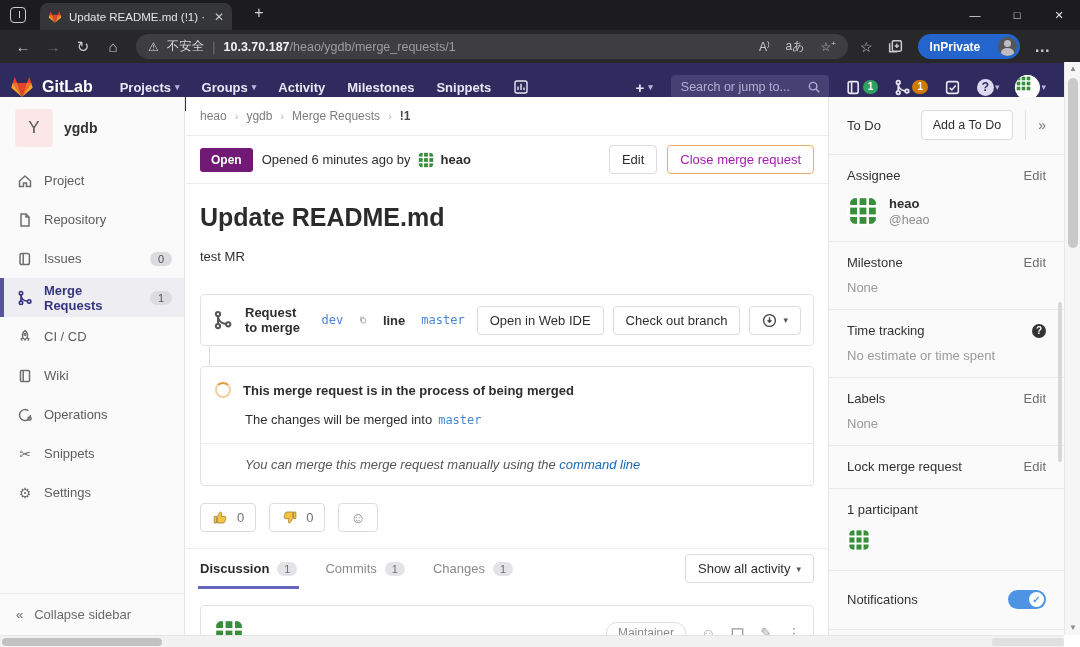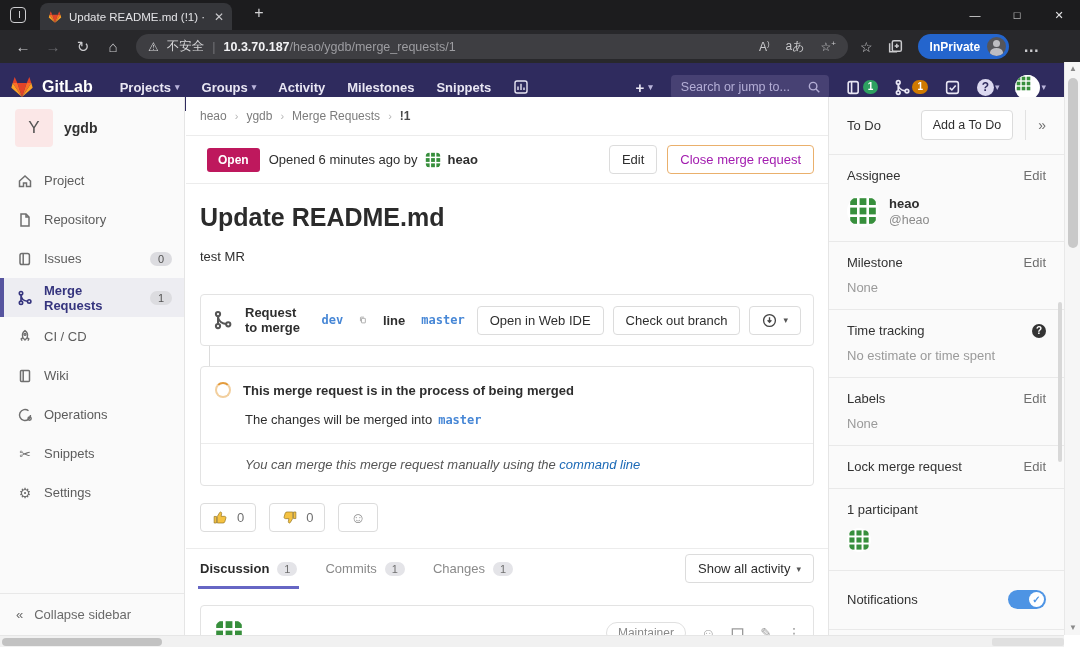--- a/index.html
+++ b/index.html
@@ -23,21 +23,21 @@
   .tbico.dis { color:#69696d; }
   .omni { height:25px; background:#3e3e42; border-radius:13px; display:flex; align-items:center; padding:0 12px; gap:8px; margin-left:8px; width:712px; color:#d6d6d8; font-size:12.5px; }
   .warnico { font-size:12px; color:#d6d6d8; }
   .sec-warn { color:#d6d6d8; }
   .omni-sep { color:#737378; }
   .url-host { color:#f2f2f4; font-weight:700; }
   .url-path { color:#9d9da1; }
   .omni-right { margin-left:auto; display:flex; gap:16px; color:#c9c9cc; font-size:12px; align-items:center; }
   .mini-sup { font-size:8px; vertical-align:super; }
   .tb-right { display:flex; align-items:center; gap:14px; margin-left:12px; color:#cbcbce; }
-  .inprivate { background:#2465cd; border-radius:13px; height:25px; display:flex; align-items:center; gap:7px; padding:0 3px 0 12px; color:#fff; font-size:12px; font-weight:700; }
+  .inprivate { background:#2465cd; border-radius:13px; height:25px; display:flex; align-items:center; gap:18px; padding:0 3px 0 12px; color:#fff; font-size:12px; font-weight:700; }
   .ip-avatar { width:19px; height:19px; border-radius:50%; background:#55555a; position:relative; overflow:hidden; }
   .ip-avatar::before { content:""; position:absolute; left:6px; top:3px; width:7px; height:7px; border-radius:50%; background:#bdbdc2; }
   .ip-avatar::after { content:""; position:absolute; left:3px; top:11px; width:13px; height:9px; border-radius:50%; background:#bdbdc2; }
 
   
   .glnav { position:absolute; left:0; top:63px; width:1064px; height:48px; background:#2f2b5e; display:flex; align-items:center; padding:0 10px; }
   .brand { display:flex; align-items:center; gap:8px; margin-right:16px; }
   .brand-name { color:#fff; font-size:16px; font-weight:700; }
   .gl-link { color:#e8e6f3; font-size:13px; font-weight:700; padding:0 11px; white-space:nowrap; display:flex; align-items:center; gap:4px; }
   .gl-caret { color:#b9b4da; font-size:9px; }
@@ -69,32 +69,32 @@
   .litem.active svg { color:#35347e; }
   .lbadge { margin-left:auto; background:#dcdce0; color:#525252; font-size:11px; border-radius:9px; padding:1px 8px; font-weight:400; }
   .collapse { position:absolute; bottom:0; left:0; width:100%; border-top:1px solid #e8e8e8; padding:13px 16px; color:#6a6a6a; font-size:13px; display:flex; gap:11px; align-items:center; background:#fafafa; }
 
   
   .main { position:absolute; left:186px; top:97px; width:642px; height:538px; background:#fff; overflow:hidden; }
   .bc { display:flex; align-items:center; gap:8px; padding:12px 14px; font-size:12px; color:#7c7c7c; border-bottom:1px solid #ececec; }
   .bc .sep { color:#b5b5b5; font-size:11px; }
   .bc .last { color:#4a4a4a; font-weight:700; }
   .statusrow { display:flex; align-items:center; gap:9px; padding:9px 14px; border-bottom:1px solid #ececec; }
-  .openpill { background:#be185d; color:#fff; font-size:12px; font-weight:700; padding:5px 11px; border-radius:3px;margin-left:7px; }
+  .openpill { background:#701a75; color:#fff; font-size:12px; font-weight:700; padding:5px 11px; border-radius:3px; }
   .stext { font-size:13px; color:#2e2e2e; display:flex; align-items:center; gap:6px; }
   .mini-avatar { width:18px; height:18px; border-radius:50%; overflow:hidden; }
   .hbuttons { margin-left:auto; display:flex; gap:10px; }
   .btn { background:#fff; border:1px solid #dcdcdc; border-radius:4px; font-size:13px; color:#2e2e2e; padding:6px 12px; display:inline-flex; align-items:center; gap:6px; white-space:nowrap; }
   .btn.warn { border-color:#eab06c; color:#a21caf; }
   .h1 { font-size:25px; font-weight:600; color:#2b2b2b; margin:19px 14px 0; }
   .desc { font-size:13px; color:#2e2e2e; margin:17px 14px 0; }
   .mrcard { margin:30px 14px 0; border:1px solid #e3e3e3; border-radius:4px; padding:10px 12px; display:flex; align-items:center; gap:12px; }
   .mr-glyph { width:20px; height:20px; color:#555; flex:0 0 auto; }
   .reqtext { font-size:13px; color:#2e2e2e; font-weight:700; display:flex; align-items:center; gap:16px; }
-  .mono { font-family:"DejaVu Sans Mono", monospace; font-size:12px; color:#4787d6; font-weight:700; }
+  .mono { font-family:"DejaVu Sans Mono", monospace; font-size:12px; color:#4787d6; font-weight:400; }
   .copy-ic { width:14px; height:14px; color:#8a8a8a; }
   .mr-btns { margin-left:auto; display:flex; gap:9px; }
   .dl-caret { color:#555; font-size:9px; }
   .connector { height:20px; border-left:1px solid #dcdcdc; margin-left:23px; }
   .stcard { margin:0 14px; border:1px solid #e3e3e3; border-radius:4px; }
   .strow1 { display:flex; align-items:center; gap:12px; padding:15px 14px 2px; }
   .spinner { width:16px; height:16px; border:2px solid #f2cf9e; border-top-color:#e39b3c; border-radius:50%; flex:0 0 auto; }
   .sthead { font-size:13px; font-weight:700; color:#2e2e2e; }
   .stsub { padding:12px 14px 16px 44px; font-size:13px; color:#2e2e2e; display:flex; gap:6px; align-items:center; }
   .stfoot { border-top:1px solid #ececec; padding:13px 14px 13px 44px; font-size:13px; font-style:italic; color:#555; }

